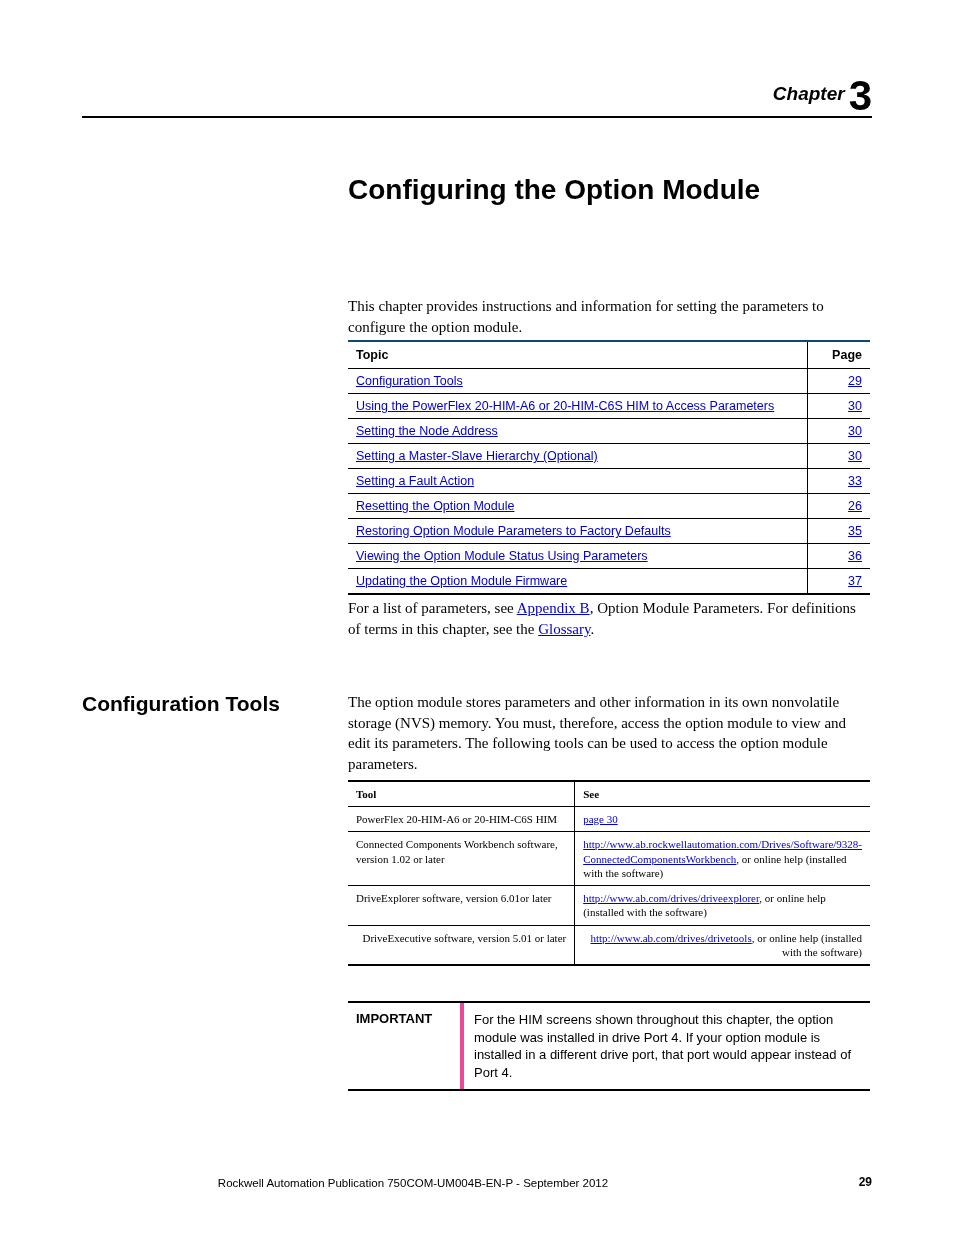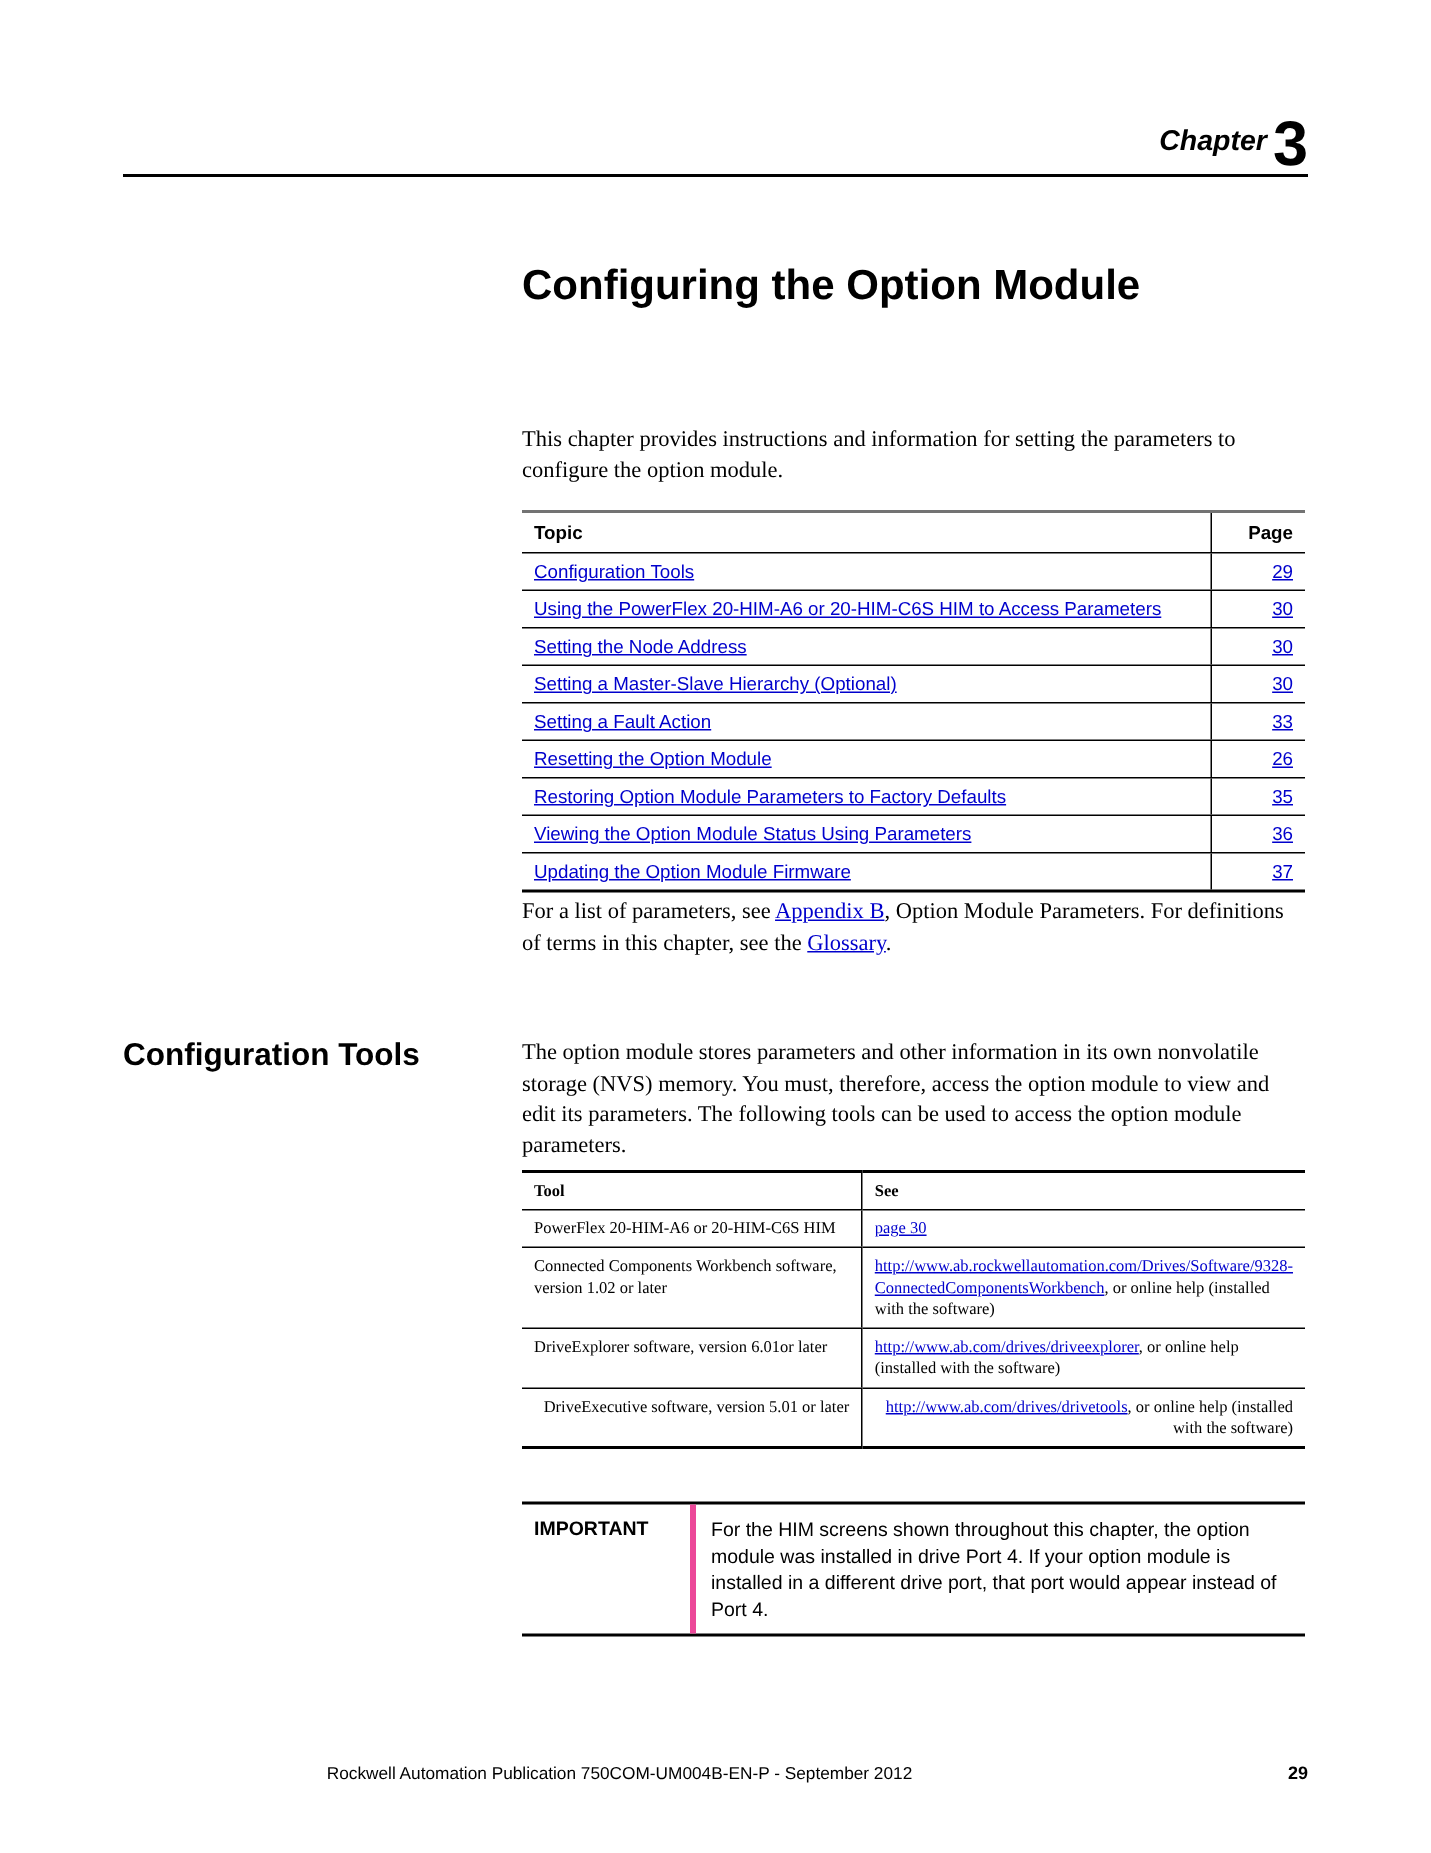--- a/index.html
+++ b/index.html
@@ -49,39 +49,39 @@
   .title {
     position: absolute;
     top: 174px;
     left: 348px;
     font-family: Arial, Helvetica, sans-serif;
     font-weight: bold;
     font-size: 28px;
   }
   .intro {
     position: absolute;
-    top: 283px;
+    top: 296px;
     left: 348px;
     width: 518px;
     font-family: Georgia, "Times New Roman", serif;
     font-size: 15px;
     line-height: 1.38;
   }
   .toc-table {
     position: absolute;
     top: 340px;
     left: 348px;
     width: 522px;
     border-collapse: collapse;
     font-family: Arial, Helvetica, sans-serif;
     font-size: 12.5px;
   }
   .toc-table th {
     background: #fff;
-    border-top: 2px solid #737373;
+    border-top: 2px solid #0c4a6e;
     border-bottom: 1px solid #000;
     text-align: left;
     padding: 6px 8px;
     font-weight: bold;
   }
   .toc-table td {
     border-bottom: 1px solid #000;
     padding: 5px 8px;
     vertical-align: top;
   }

